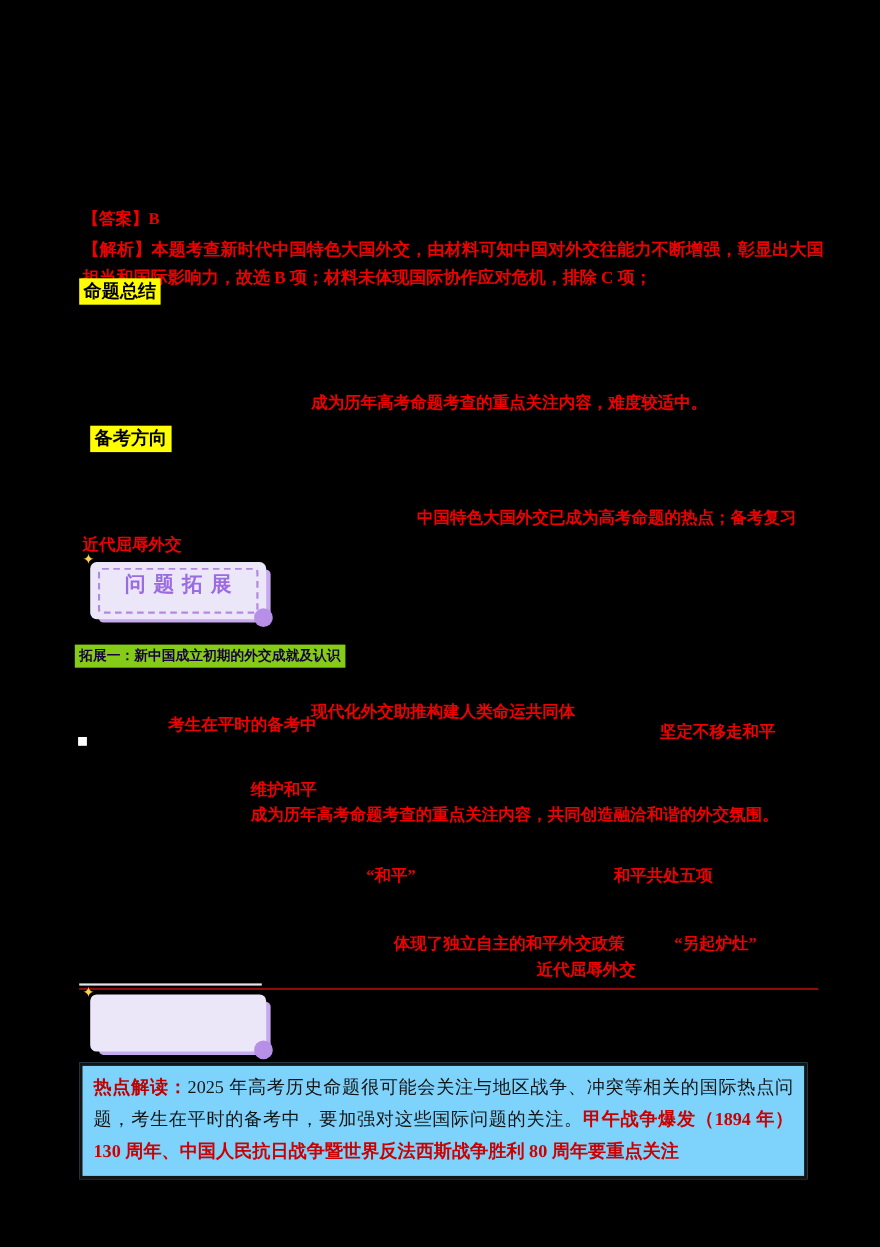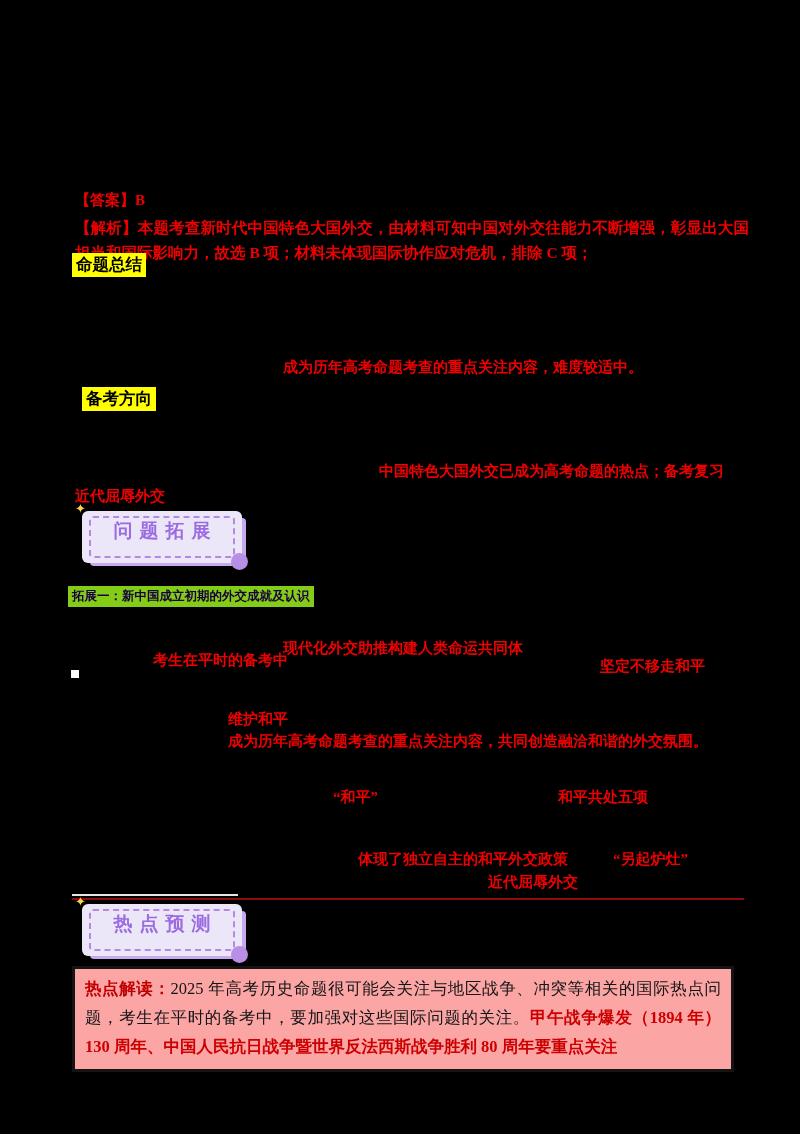--- a/index.html
+++ b/index.html
@@ -44,21 +44,21 @@
     border-radius:50%;background:#b78fe6;
   }
   .badge-sparkle{
     position:absolute;left:-7px;top:-9px;color:#ffd24a;font-size:13px;line-height:13px;
   }
   .rule{position:absolute;height:2px;}
   .bullet{position:absolute;width:8px;height:8px;background:#ffffff;}
   
   .hotspot-box{
     position:absolute;left:72px;top:966px;width:636px;
-    background:#fca5a5;border:3px solid #141414;
+    background:#7dd3fc;border:3px solid #141414;
     padding:5px 10px 8px 10px;
     font-size:16.5px;line-height:29px;color:#141414;text-align:justify;
   }
   .hotspot-box .lbl{color:#c00000;font-weight:bold;}
   .hotspot-box .emph{color:#cc0000;font-weight:bold;}
 </style>
 </head>
 <body>
 
 <div class="abs red" style="left:75px;top:189px;">【答案】B</div>
@@ -96,21 +96,18 @@
 <div class="abs red" style="left:558px;top:786px;">和平共处五项</div>
 <div class="abs red" style="left:358px;top:848px;">体现了独立自主的和平外交政策</div>
 <div class="abs red" style="left:613px;top:848px;">“另起炉灶”</div>
 <div class="abs red" style="left:488px;top:871px;">近代屈辱外交</div>
 
 <div class="rule" style="left:72px;top:894px;width:166px;background:#e6e6e6;"></div>
 <div class="rule" style="left:72px;top:898px;width:672px;background:#8f0b0b;"></div>
 
 <div class="badge" style="top:904px;">
   <span class="badge-sparkle">✦</span>
-  <div class="badge-inner">
-    <span>热点预测</span>
-  </div>
   <span class="badge-dot"></span>
 </div>
 
 <div class="hotspot-box">
   <span class="lbl">热点解读：</span><span>2025 年高考历史命题很可能会关注与地区战争、冲突等相关的国际热点问题，考生在平时的备考中，要加强对这些国际问题的关注。</span><span class="emph">甲午战争爆发（1894 年）130 周年、中国人民抗日战争暨世界反法西斯战争胜利 80 周年要重点关注</span>
 </div>
 
 </body></html>

